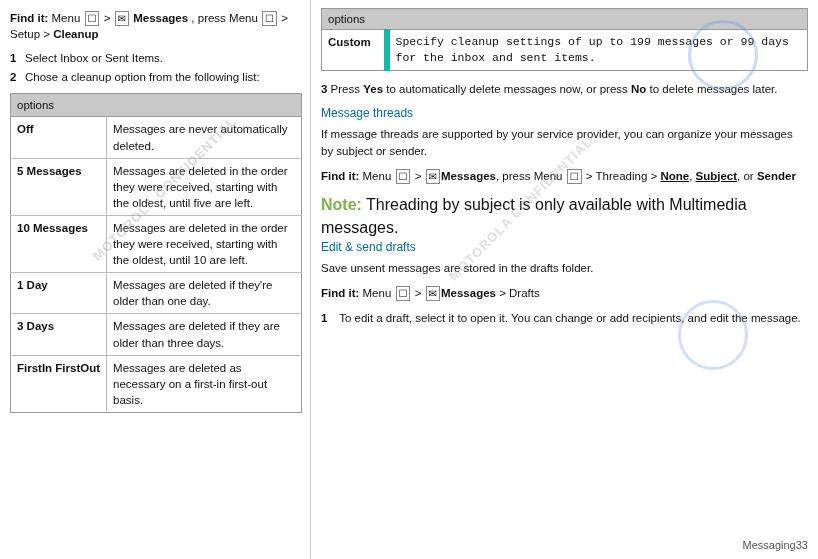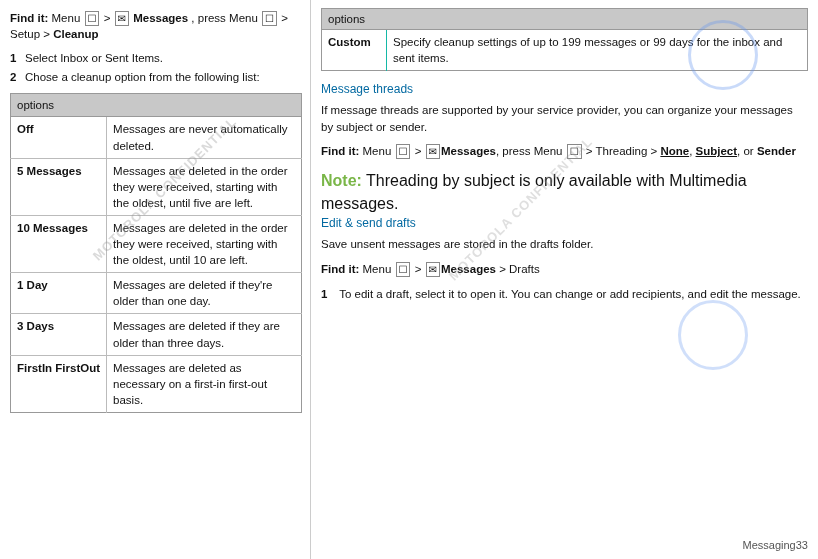--- a/index.html
+++ b/index.html
@@ -136,23 +136,23 @@
     }
     .top-options-header {
       background: #c8c8c8;
       padding: 2px 6px;
       font-size: 11.5px;
       border-bottom: 1px solid #999;
     }
     .top-opt-row td {
       padding: 4px 6px;
       vertical-align: top;
-      border-right: 1px solid #14b8a6;
-    }
-    .top-opt-row td:last-child { border-right: none; }
+      border-right: 6px solid #14b8a6;
+    }
+    .top-opt-row td:last-child { border-right: none; font-family: Liberation Mono, monospace; }
     .top-opt-label { font-weight: bold; white-space: nowrap; min-width: 65px; }
 
     
     .step-3 {
       margin-bottom: 8px;
       font-size: 11.5px;
     }
     .step-3 .step-num { font-weight: bold; }
 
     .section-heading {
@@ -318,20 +318,24 @@
         </tr>
       </thead>
       <tbody>
         <tr class="opt-row top-opt-row">
           <td class="opt-label top-opt-label">Custom</td>
           <td class="opt-desc">Specify cleanup settings of up to 199 messages or 99 days for the inbox and sent items.</td>
         </tr>
       </tbody>
     </table>
 
+    <div class="step-3">
+      <span class="step-num bold">3</span>
+      <span>Press </span><strong>Yes</strong><span> to automatically delete messages now, or press </span><strong>No</strong><span> to delete messages later.</span>
+    </div>
 
     <h3 class="section-heading">Message threads</h3>
     <p class="body-para">If message threads are supported by your service provider, you can organize your messages by subject or sender.</p>
 
     <div class="find-it-right">
       <strong>Find it:</strong>
       <span> Menu <span class="icon-box">☐</span> &gt; <span class="icon-box">✉</span></span><strong>Messages</strong><span>, press Menu <span class="icon-box">☐</span> &gt; Threading &gt; </span><strong class="underline">None</strong><span>, </span><strong class="underline">Subject</strong><span>, or </span><strong>Sender</strong>
     </div>
 
     <p class="note-para">

